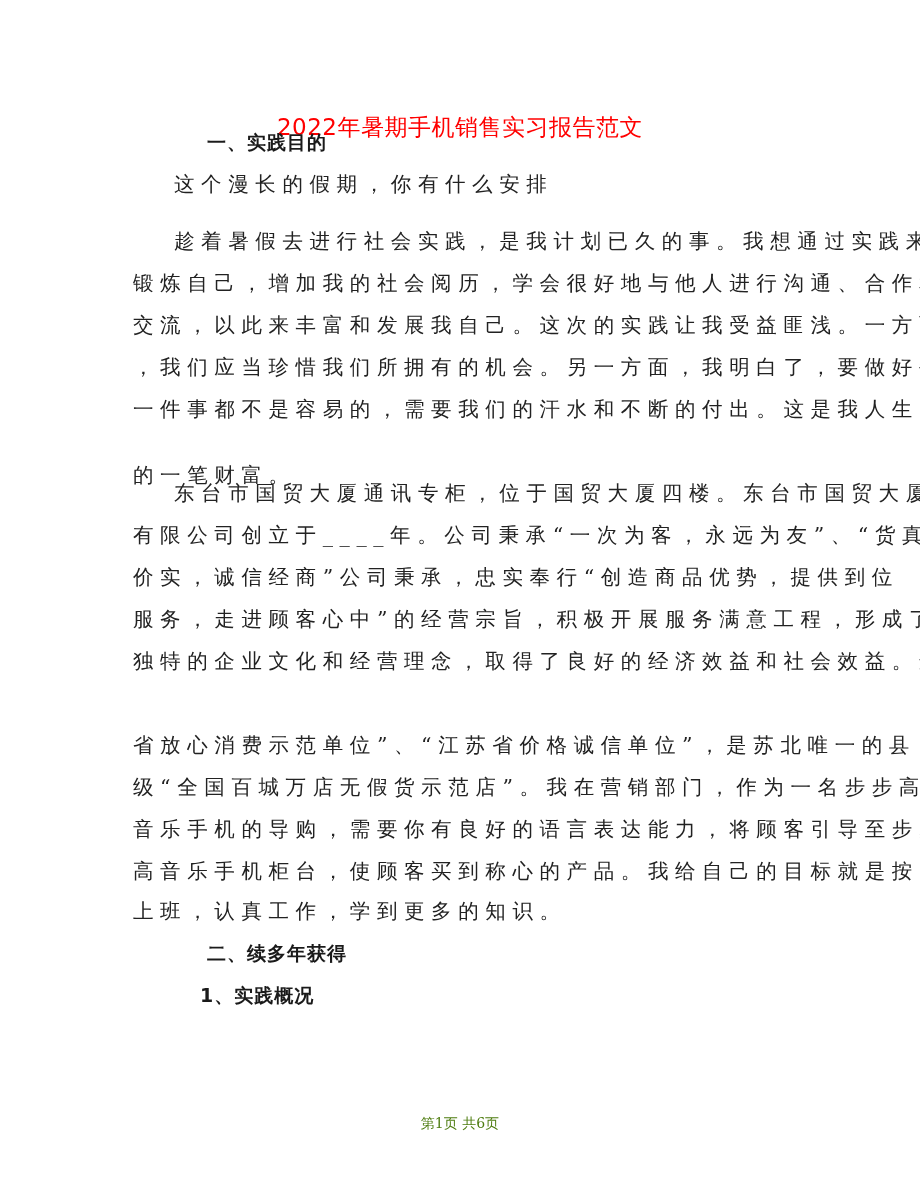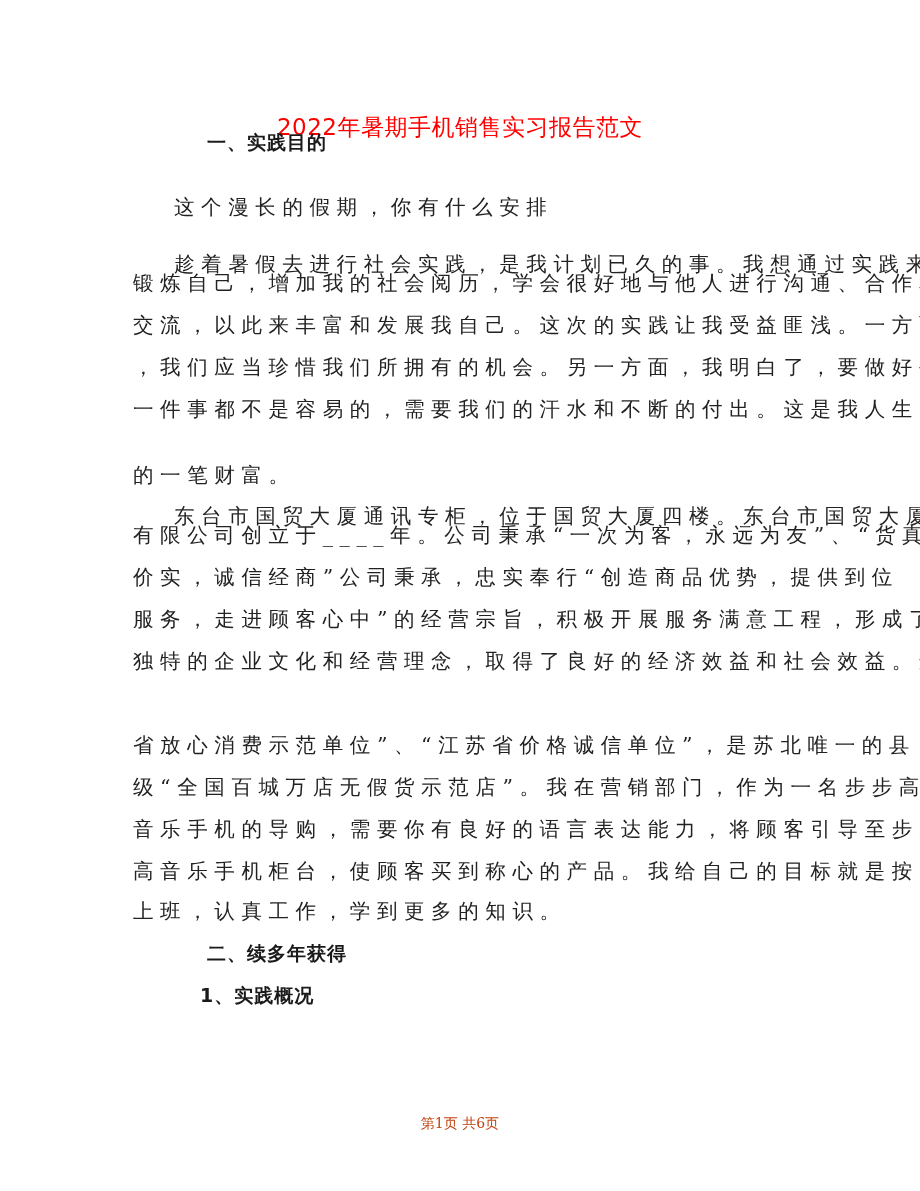--- a/index.html
+++ b/index.html
@@ -6,23 +6,23 @@
   body { width: 920px; height: 1191px; position: relative; overflow: hidden;
          font-family: "DejaVu Serif", "Liberation Serif", serif; color: #1a1a1a; }
   .page { position: absolute; left: 0; top: 0; width: 920px; height: 1191px; }
   .title { position: absolute; left: 0; width: 920px; top: 110px; text-align: center;
            color: #ff0000; font-size: 23px; line-height: 34px; letter-spacing: 0.5px;
            font-family: "DejaVu Sans", "Liberation Sans", sans-serif; }
   .h1 { position: absolute; left: 175px; font-size: 19px; font-weight: bold; line-height: 30px;
         font-family: "DejaVu Sans", "Liberation Sans", sans-serif; letter-spacing: 1px; margin-left: 32px; }
   .line { position: absolute; left: 133px; width: 660px; font-size: 20.5px; line-height: 30px;
           white-space: nowrap; letter-spacing: 6.6px; color: #222; }
-  .indent { left: 174px; margin-top: 23px; }
+  .indent { left: 174px; }
   .footer { position: absolute; left: 0; width: 920px; top: 1113px; text-align: center;
-            font-size: 14px; color: #c2410c; line-height: 20px; }
+            font-size: 14px; color: #4d7c0f; line-height: 20px; }
 </style>
 </head>
 <body>
 
 <div class="page">
   <div class="title">2022年暑期手机销售实习报告范文</div>
 
   <div class="h1" style="top:130px; top:127px;">一、实践目的</div>
 
   <div class="line indent" style="top:169px;">这个漫长的假期，你有什么安排</div>

